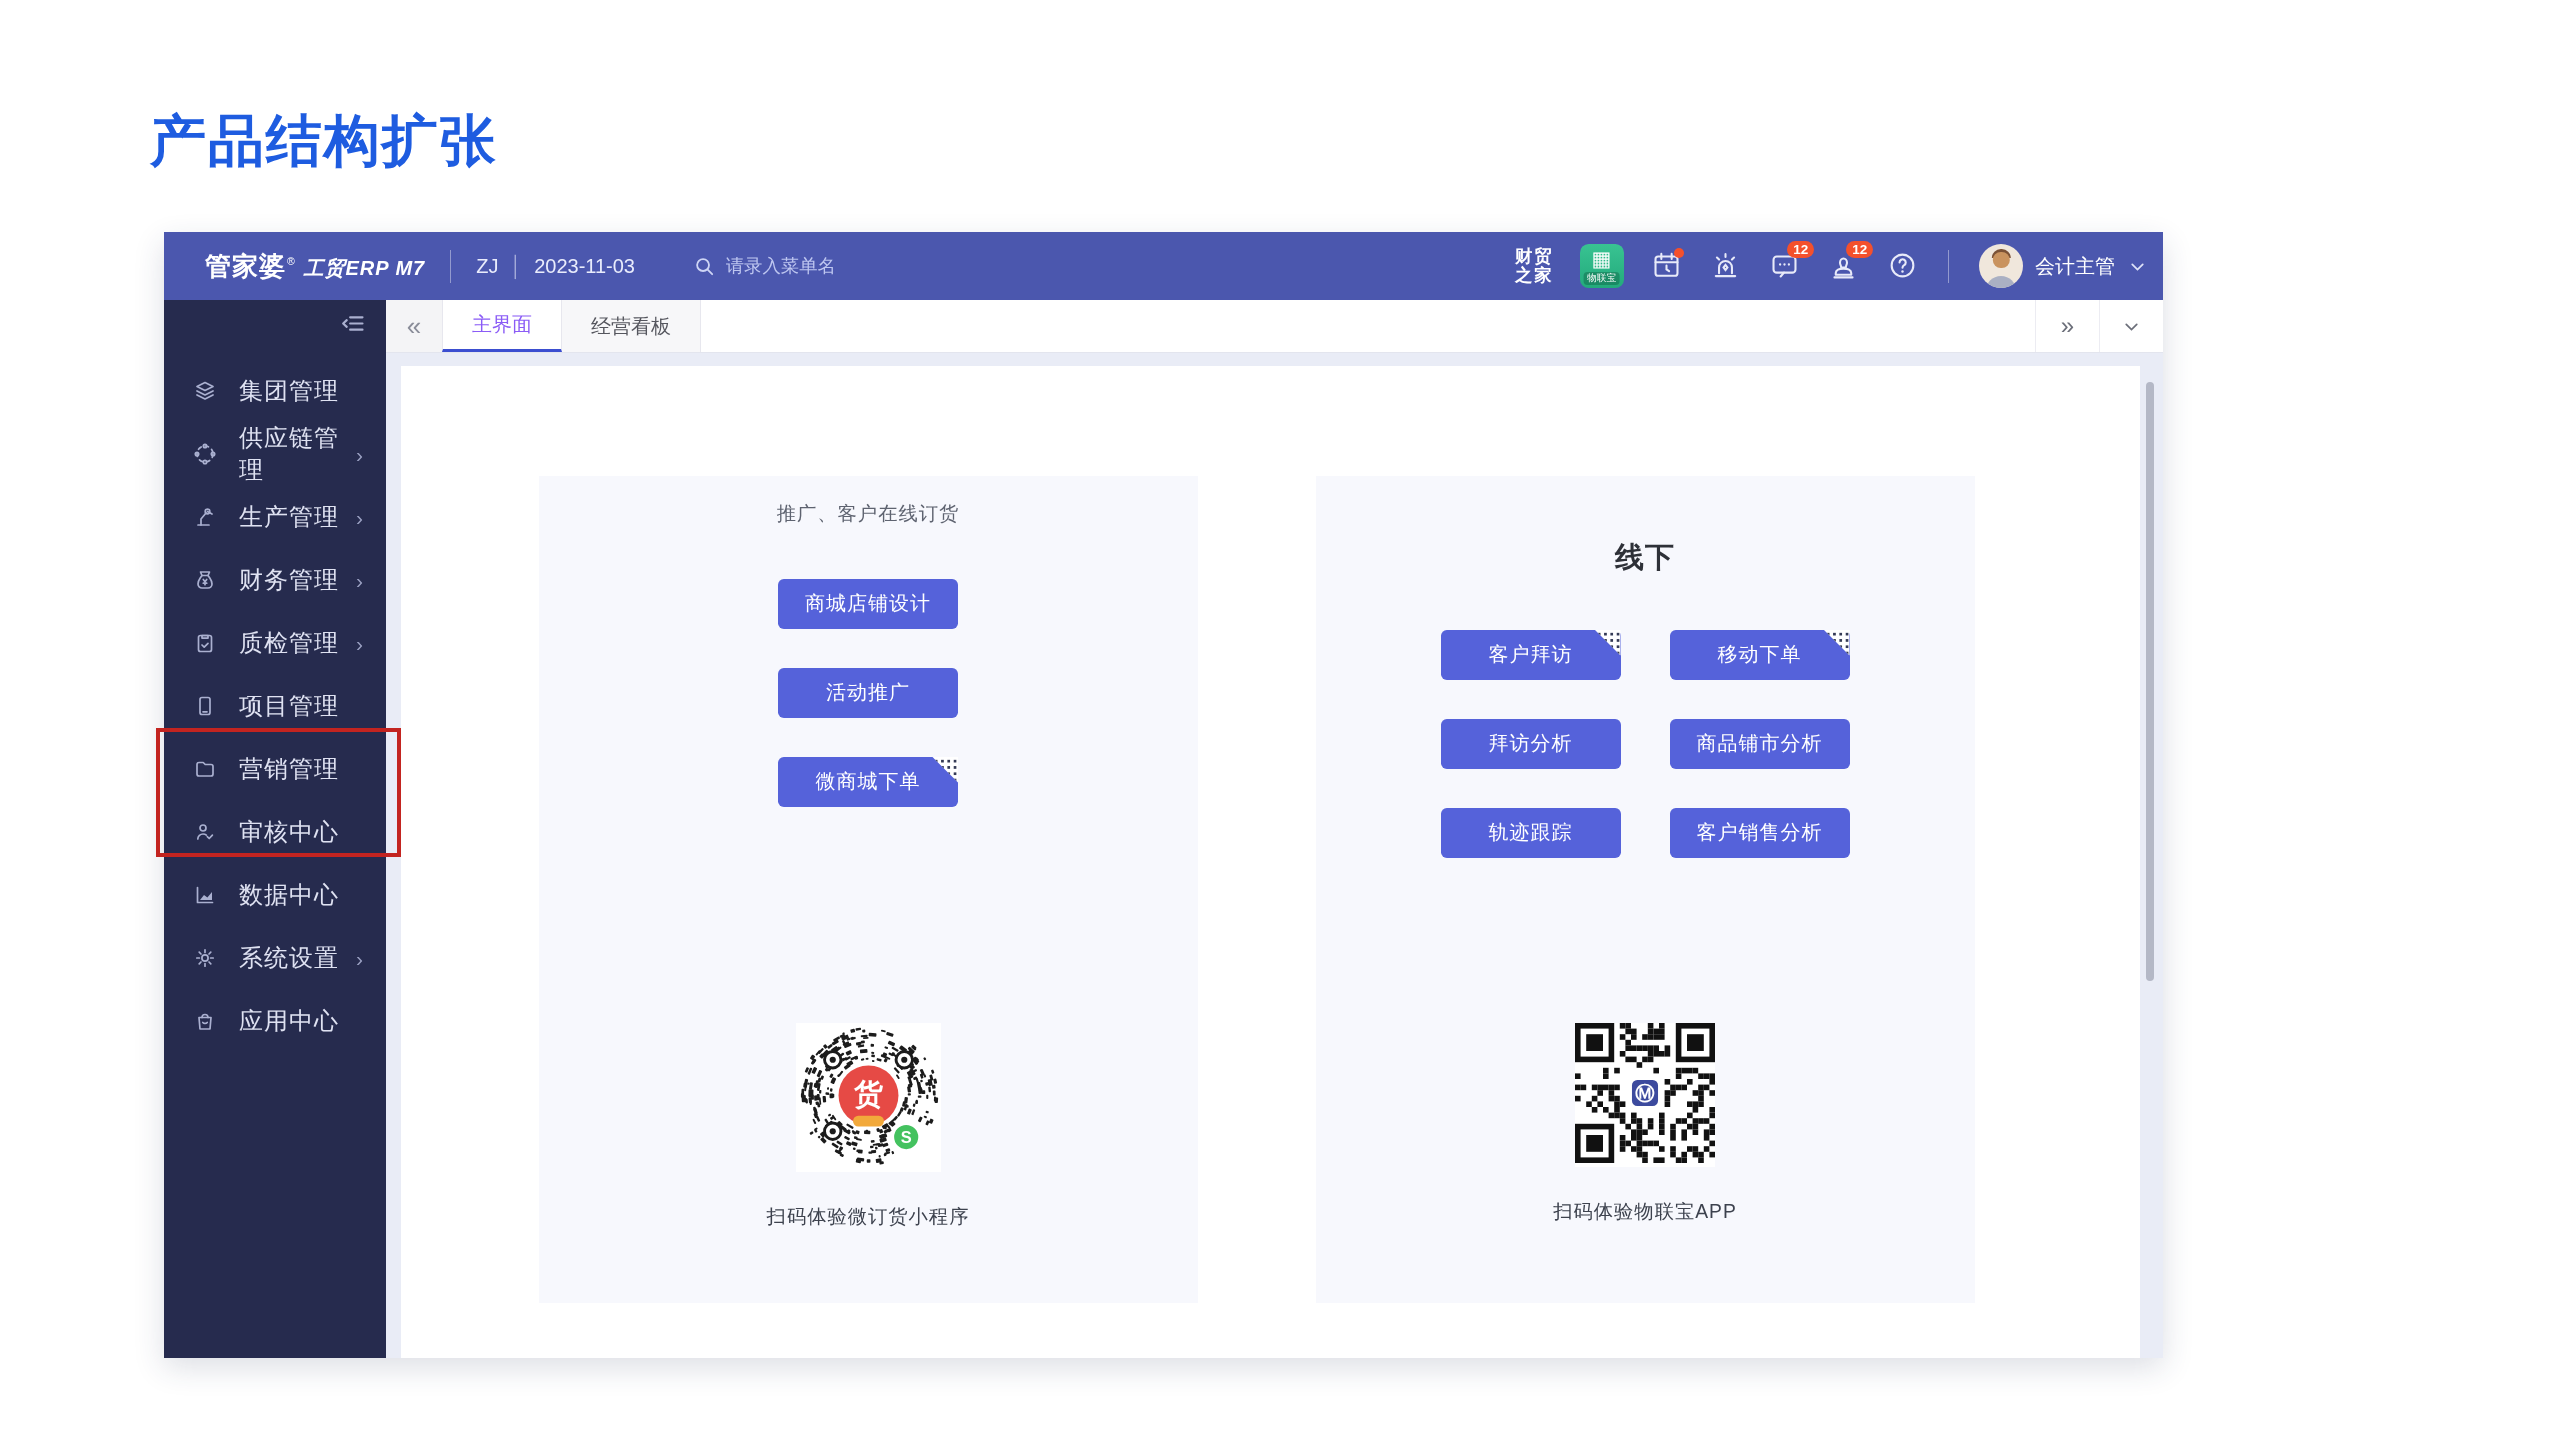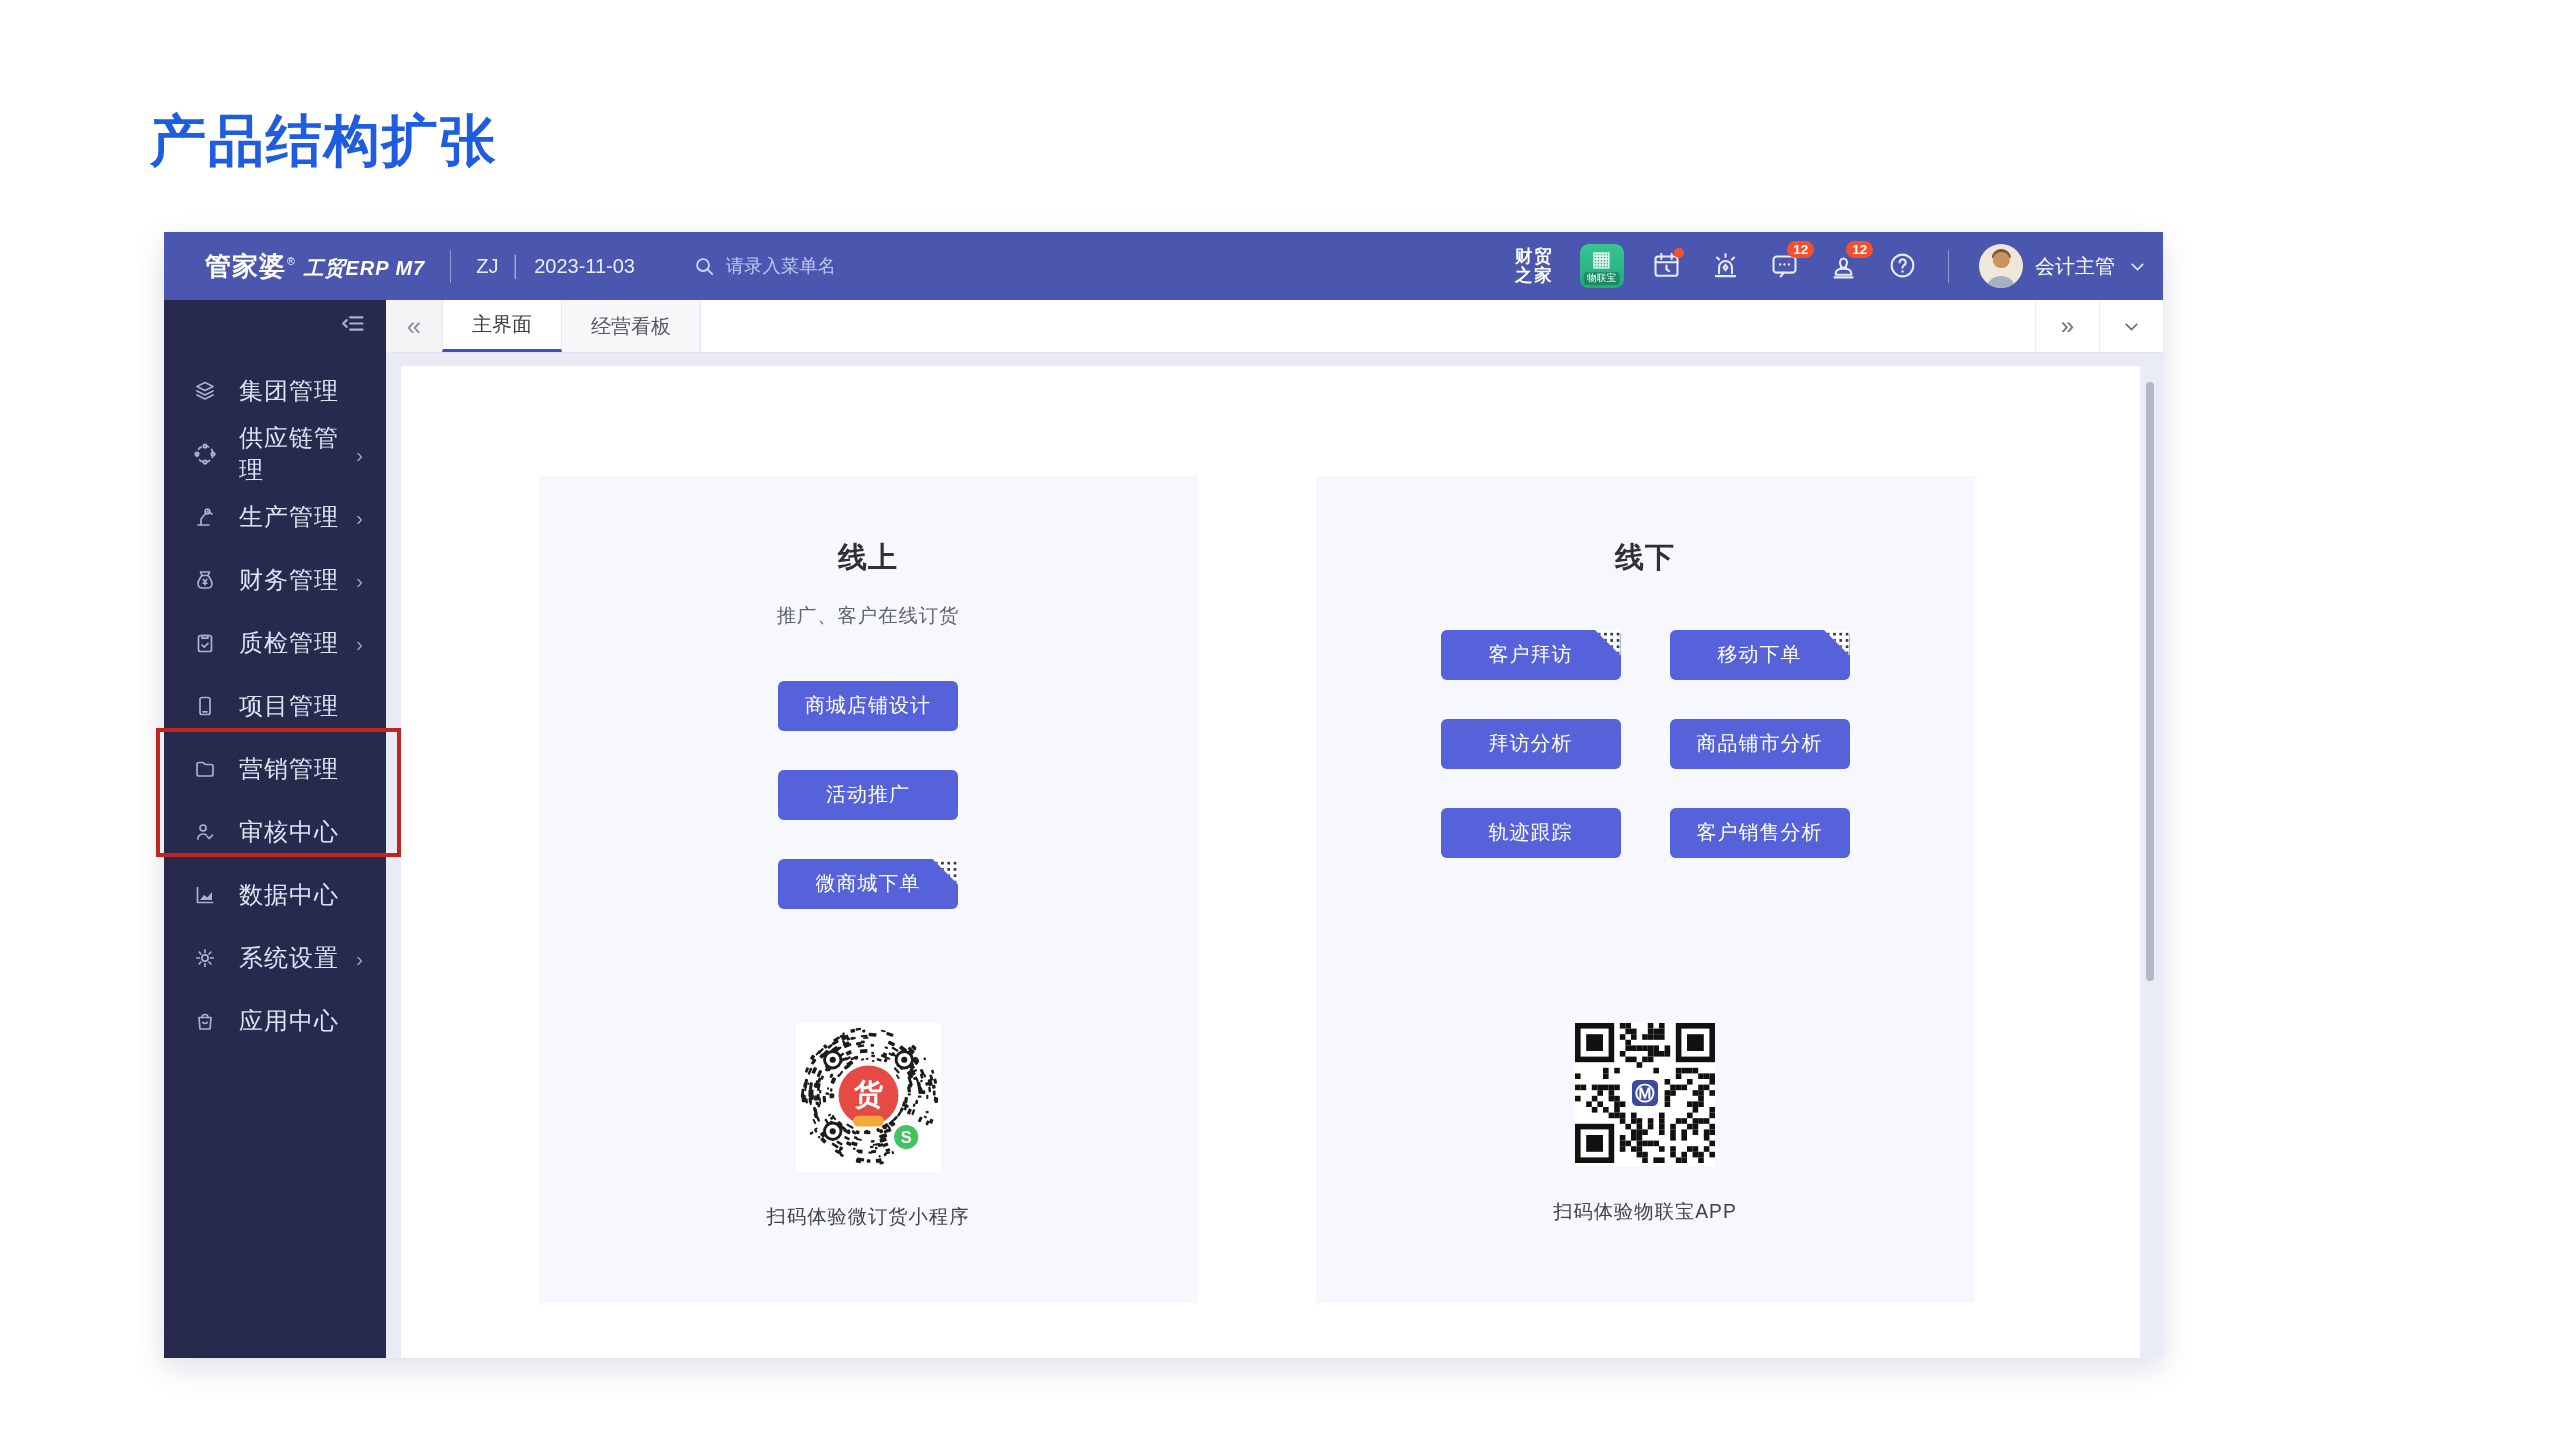--- a/index.html
+++ b/index.html
@@ -68,21 +68,21 @@
               border:4.8px solid #c32420; z-index:6; pointer-events:none; }
 
   
   .main { flex:1; display:flex; flex-direction:column; min-width:0; }
 
   
   .tabbar { height:53px; background:#f4f4f6; display:flex; align-items:stretch; border-bottom:1px solid #e3e5ee; flex:0 0 auto; }
   .tab-back { width:56px; display:flex; align-items:center; justify-content:center; color:#8a8d99; font-size:26px; cursor:pointer; }
   .tab { padding:0 29px; display:flex; align-items:center; font-size:20px; color:#55565e; cursor:pointer;
          background:#f7f7f9; border-right:1px solid #e7e7ee; }
-  .tab.active { background:#fff; color:#404040; border-left:1px solid #e7e7ee; border-bottom:3.9px solid #3b4ed0; }
+  .tab.active { background:#fff; color:#8b5cf6; border-left:1px solid #e7e7ee; border-bottom:3.9px solid #3b4ed0; }
   .tab-fill { flex:1; background:#fff; }
   .tab-btn { width:64px; display:flex; align-items:center; justify-content:center; background:#fff;
              border-left:1px solid #ececf2; color:#6c6f7a; font-size:24px; cursor:pointer; }
 
   
   .content { flex:1; background:#e9ecf6; position:relative; min-height:0; }
   .panel { position:absolute; left:14.5px; top:12.6px; right:23px; bottom:0; background:#fff; }
   .scroll-thumb { position:absolute; right:8.7px; top:29px; width:8.7px; height:599px; border-radius:4.8px;
                   background:#b4b8c6; cursor:pointer; }
 
@@ -343,21 +343,20 @@
           <svg width="21" height="21" viewBox="0 0 24 24" fill="none" stroke="#6c6f7a" stroke-width="2" stroke-linecap="round">
               <path d="M6 9.5l6 6 6-6"></path>
             </svg>
         </span>
       </div>
 
       <div class="content">
         <div class="panel">
 
           <div class="card online">
-            <div class="card-title">线上</div>
             <div class="card-sub">推广、客户在线订货</div>
             <div class="btn-stack" id="online-buttons">
                 <div class="erp-btn">
                   <span>商城店铺设计</span>
                 </div>
                 <div class="erp-btn">
                   <span>活动推广</span>
                 </div>
                 <div class="erp-btn">
                   <span>微商城下单</span>

